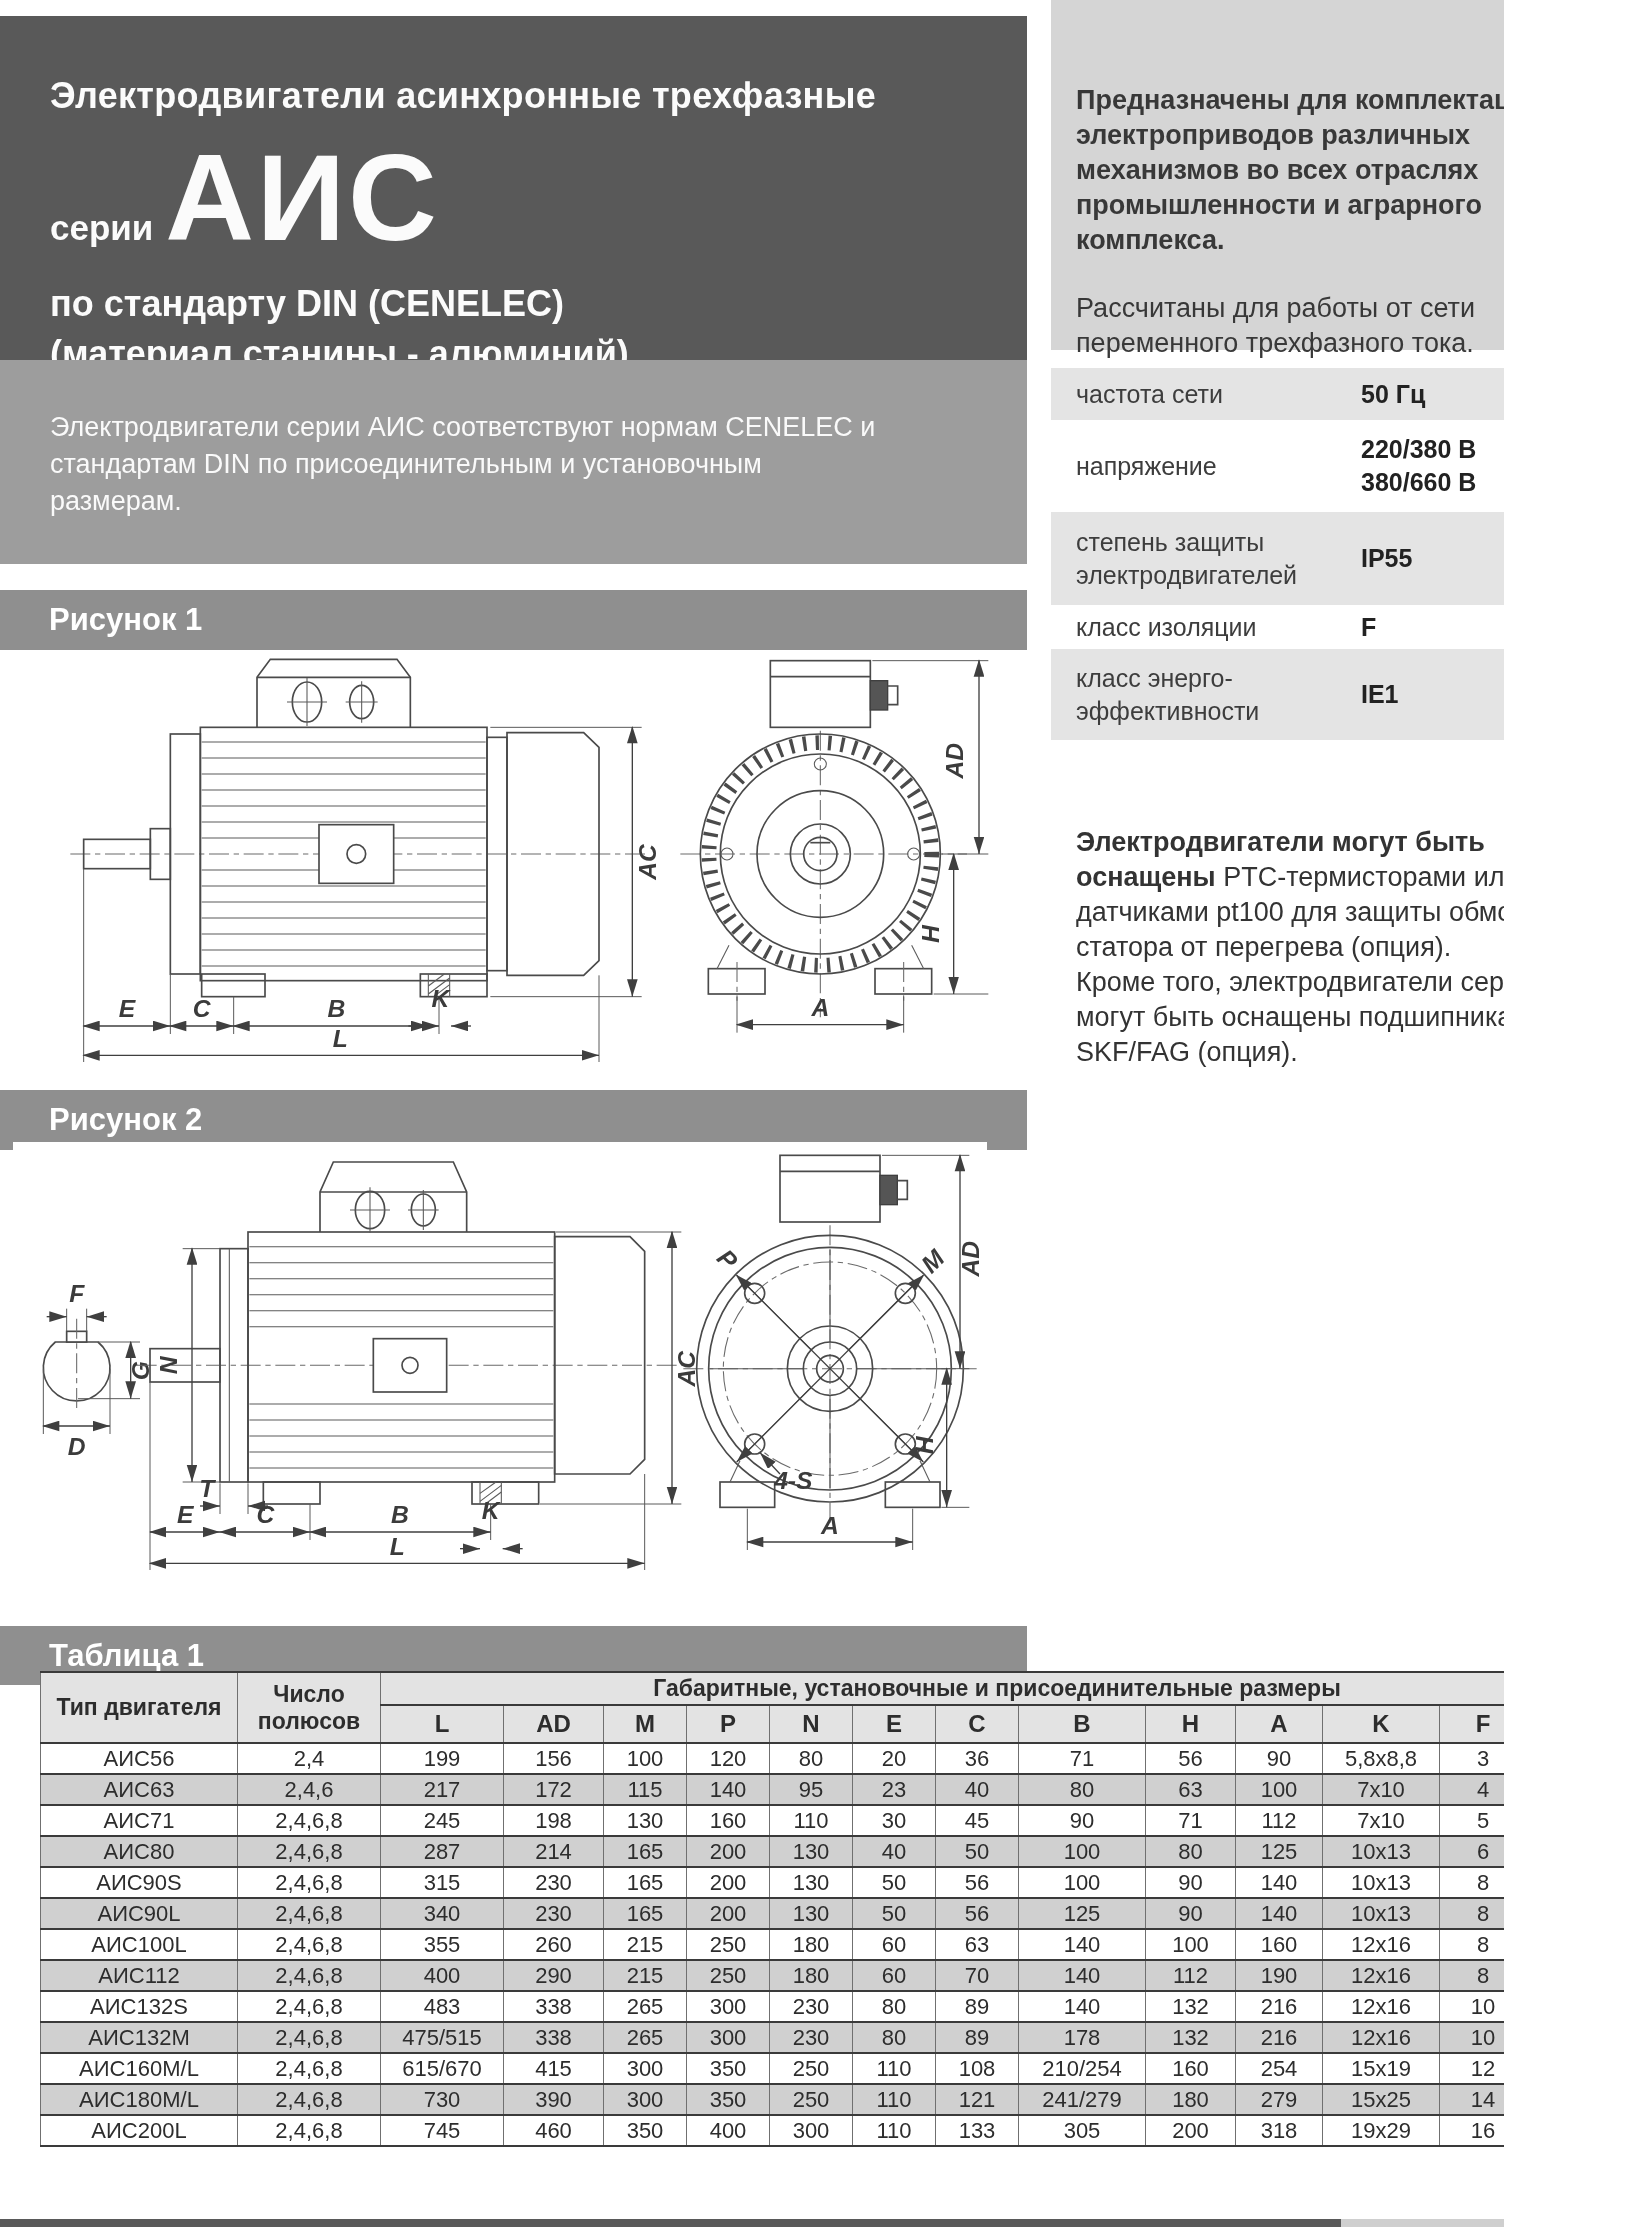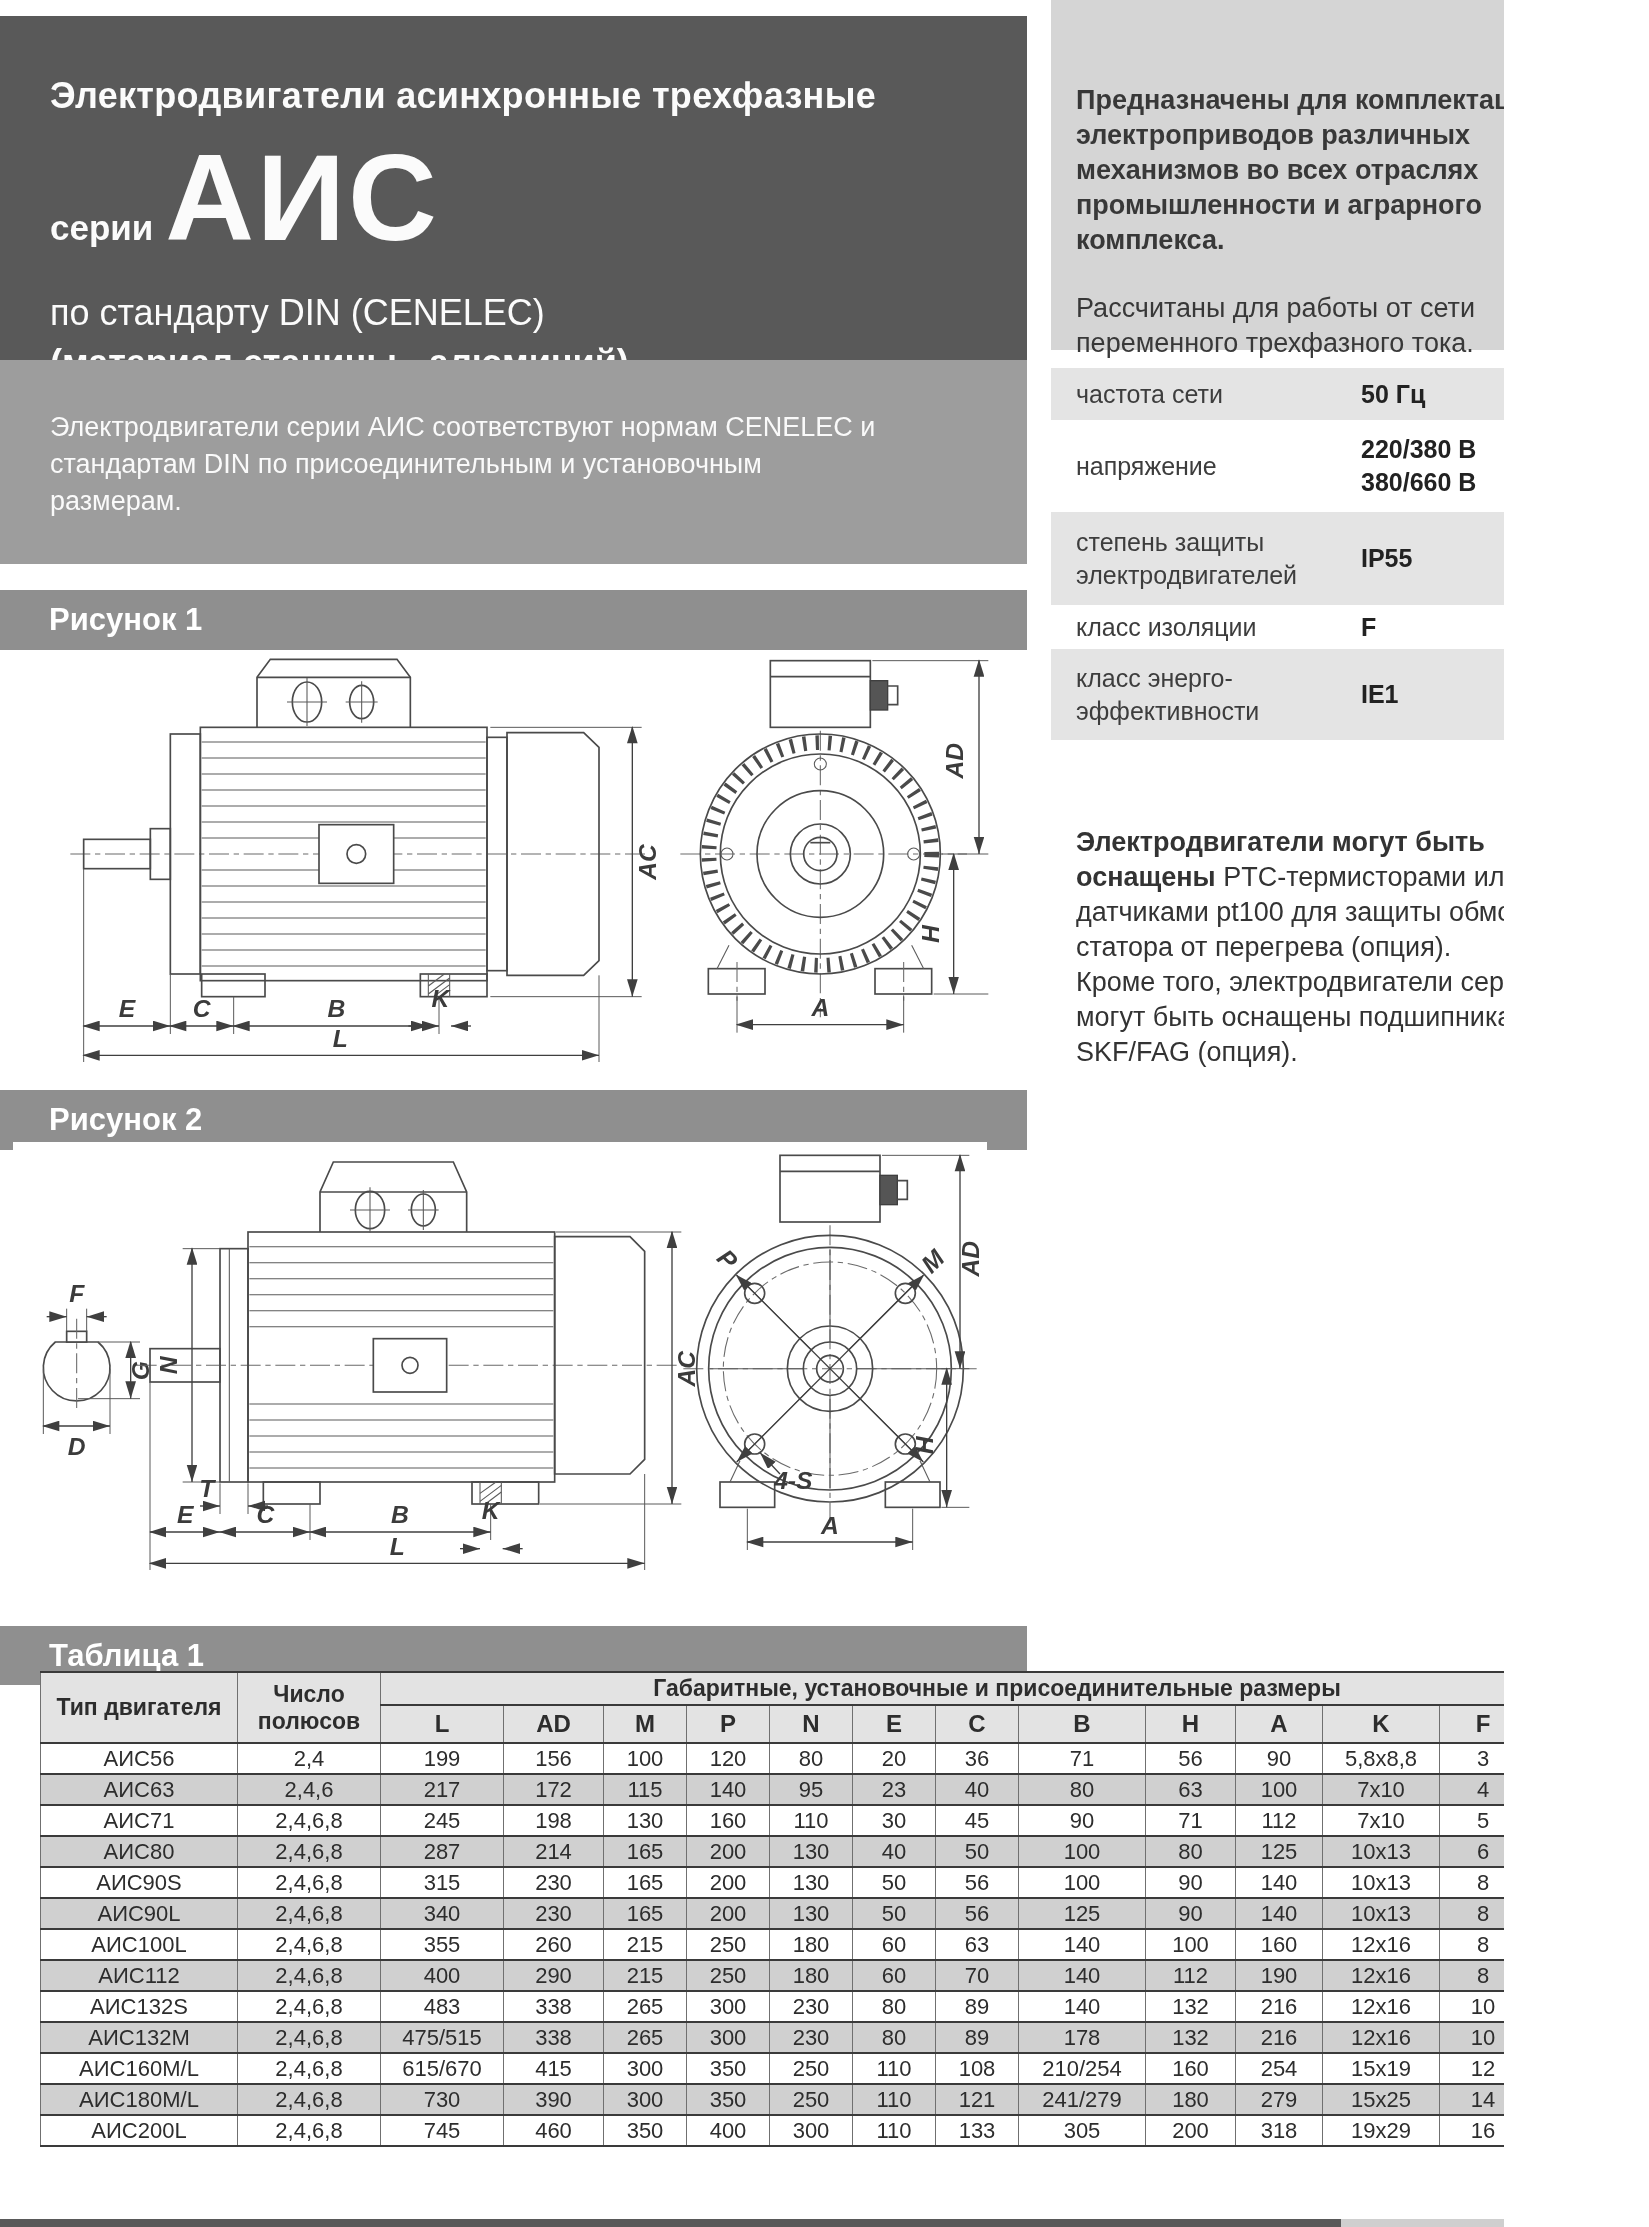--- a/index.html
+++ b/index.html
@@ -7,21 +7,21 @@
         font-family:"Liberation Sans", sans-serif;color:#333;}
   .abs{position:absolute;}
 
   
   .title-block{left:0;top:16px;width:1027px;height:344px;background:#595959;color:#fbfbfb;
                box-sizing:border-box;padding:59px 40px 0 50px;}
   .title-line1{font-size:36px;font-weight:bold;letter-spacing:0.3px;}
   .series-row{display:flex;align-items:baseline;margin-top:19px;height:140px;}
   .series-prefix{font-size:35px;font-weight:bold;}
   .series-name{font-size:123px;font-weight:bold;line-height:1;margin-left:12px;letter-spacing:2.7px;}
-  .title-line2{font-size:36px;font-weight:normal;margin-top:16px;}
+  .title-line2{font-size:36px;font-weight:bold;margin-top:7px;}
   .title-line3{font-size:36px;font-weight:bold;margin-top:8px;}
 
   
   .subtitle-block{left:0;top:360px;width:1027px;height:204px;background:#9d9d9d;color:#fafafa;
                   box-sizing:border-box;padding:49px 127px 0 50px;font-size:27px;line-height:37px;}
 
   
   .section-bar{left:0;width:1027px;height:60px;background:#8f8f8f;color:#ffffff;
                font-size:31px;font-weight:bold;line-height:60px;box-sizing:border-box;padding-left:49px;}
   .bar-fig1{top:590px;}

